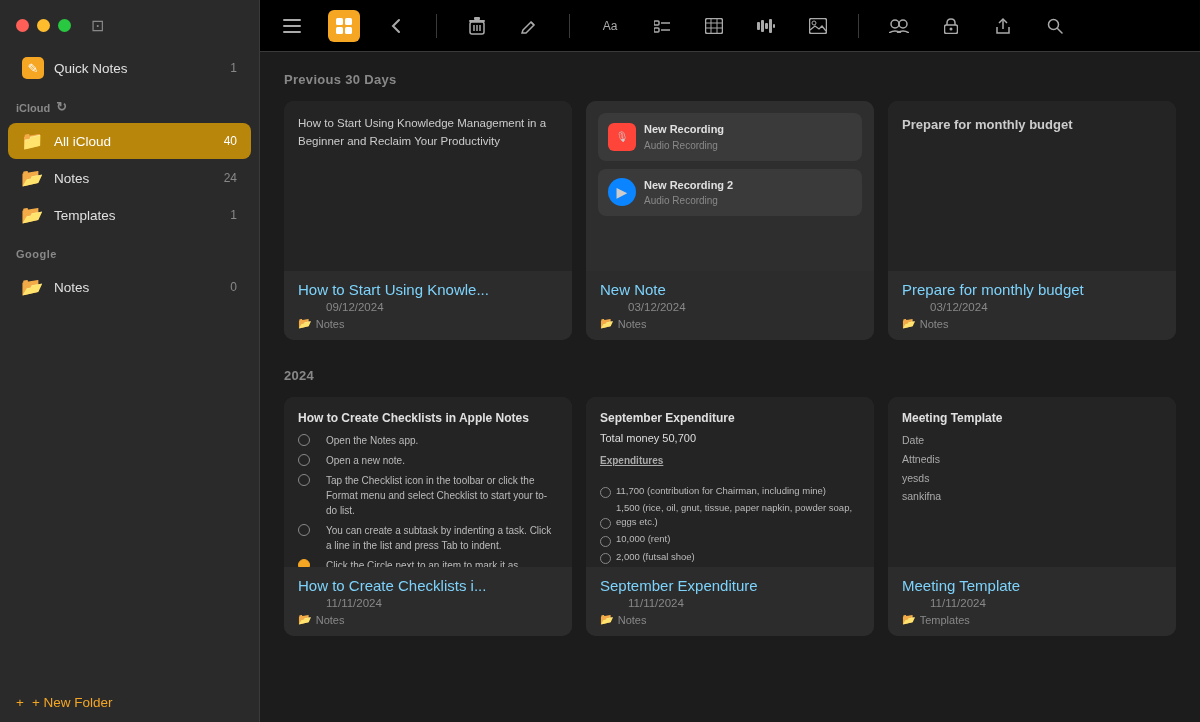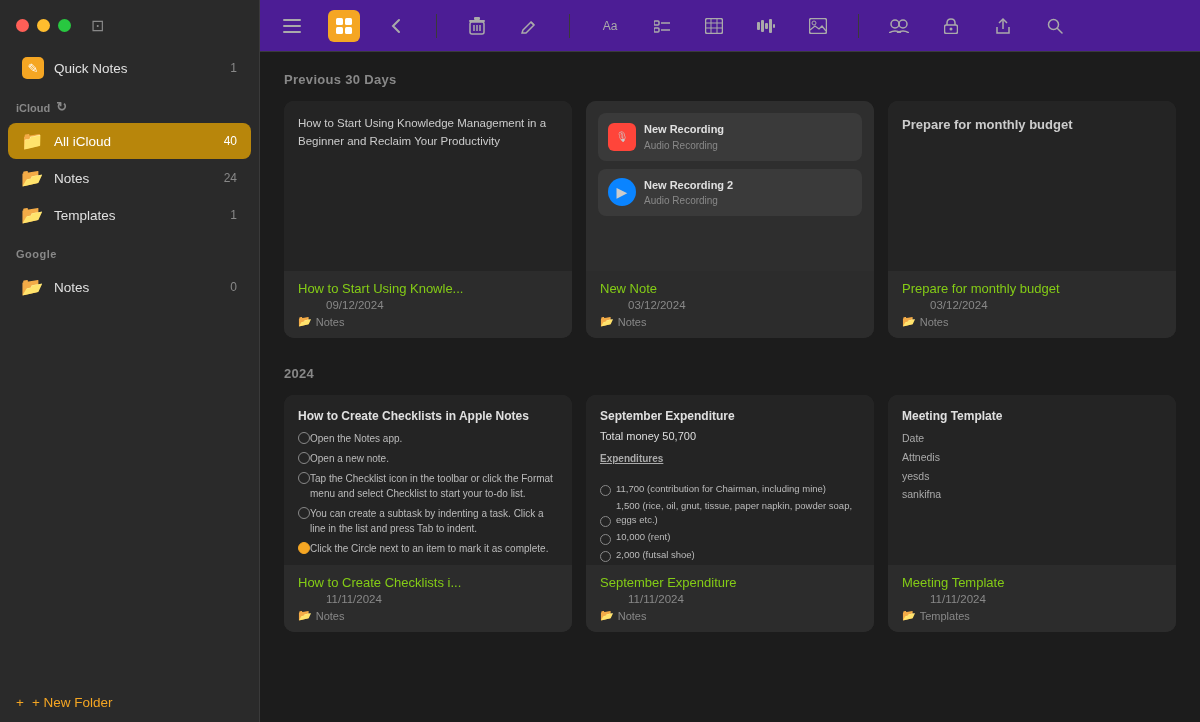--- a/index.html
+++ b/index.html
@@ -133,21 +133,21 @@
     }
 
     
     .toolbar {
       display: flex;
       align-items: center;
       padding: 0 16px;
       height: 52px;
       border-bottom: 1px solid #3a3a3a;
       gap: 20px;
-      background: #4c1d95;
+      background: #000000;
       flex-shrink: 0;
     }
     .toolbar-btn {
       width: 32px;
       height: 32px;
       display: flex;
       align-items: center;
       justify-content: center;
       color: #aaa;
       font-size: 17px;
@@ -253,21 +253,21 @@
       border-radius: 50%;
     }
     .audio-item-info { flex: 1; }
     .audio-item-title { font-size: 11px; font-weight: 600; color: #e0e0e0; }
     .audio-item-sub { font-size: 10px; color: #888; }
 
     
     .checklist-item {
       display: flex;
       align-items: flex-start;
-      gap: 0;
+      gap: 16px;
       margin-bottom: 5px;
       font-size: 10px;
       color: #bbb;
     }
     .checklist-circle {
       width: 12px;
       height: 12px;
       border-radius: 50%;
       border: 1.5px solid #888;
       flex-shrink: 0;
@@ -302,23 +302,23 @@
 
     
     .meeting-title { font-size: 12px; font-weight: 700; color: #e0e0e0; margin-bottom: 6px; }
     .meeting-field { font-size: 10.5px; color: #aaa; margin-bottom: 3px; }
 
     .note-info {
       padding: 10px 14px;
       background: #2c2c2c;
     }
     .note-title {
-      font-size: 13px;
+      font-size: 15px;
       font-weight: 500;
-      color: #84cc16;
+      color: #7dd3fc;
       margin-bottom: 3px;
       white-space: nowrap;
       overflow: hidden;
       text-overflow: ellipsis;
     }
     .note-date {
       font-size: 11.5px;
       color: #888;
       margin-bottom: 4px;
       margin-left: 28px;

